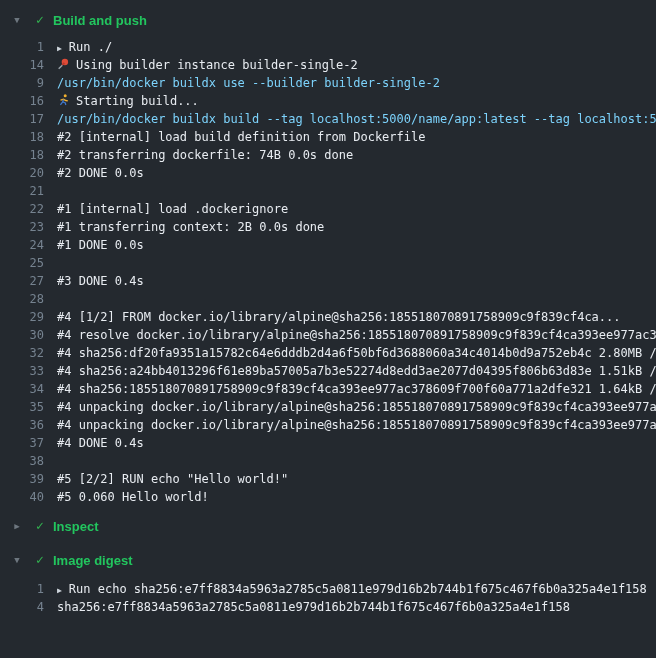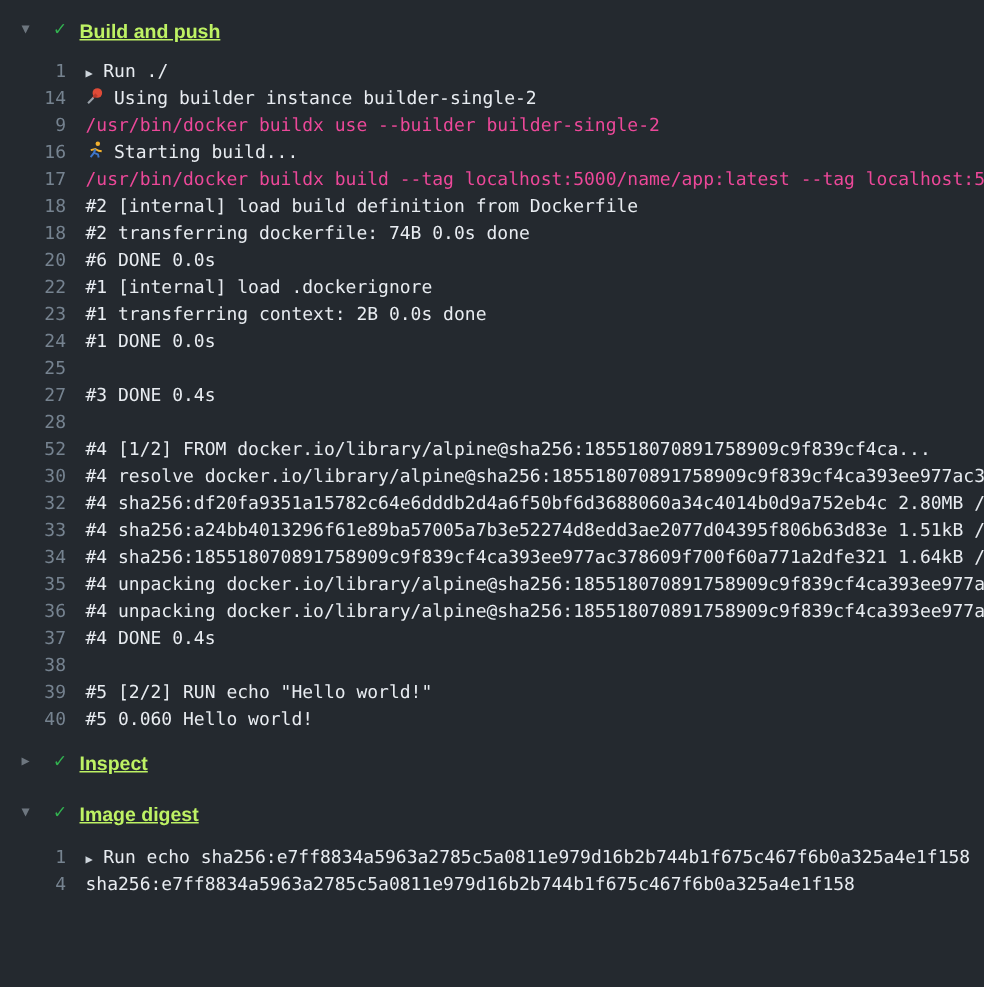--- a/index.html
+++ b/index.html
@@ -5,26 +5,26 @@
   html,body{margin:0;padding:0;background:#24292f;}
   .page{
     width:656px;height:658px;box-sizing:border-box;overflow:hidden;
     background:#24292f;padding-top:8px;
     font-family:"DejaVu Sans Mono","Liberation Mono",monospace;
     font-size:12px;color:#e8ecf1;
   }
   .ghead{display:flex;align-items:center;height:24px;padding-left:6px;cursor:pointer;}
   .caret{flex:0 0 22px;text-align:center;color:#6d767f;font-size:9px;line-height:24px;}
   .check{flex:0 0 24px;text-align:center;color:#32b350;font-size:13px;font-weight:700;line-height:24px;}
-  .gtitle{font-family:"Liberation Sans",sans-serif;font-weight:700;font-size:13px;color:#bef264;margin-left:1px;text-decoration:underline;}
+  .gtitle{font-family:"Liberation Sans",sans-serif;font-weight:700;font-size:13px;color:#22c55e;margin-left:1px;}
   .lines{margin-top:6px;}
   .row{display:flex;height:18px;line-height:18px;overflow:hidden;}
   .lineno{flex:0 0 44px;width:44px;text-align:right;color:#768390;}
   .ltext{margin-left:13px;white-space:pre;color:#e8ecf1;}
-  .ltext.blue{color:#ec4899;}
+  .ltext.blue{color:#7dd3fc;}
   .runcaret{color:#ced5dc;font-size:8px;margin-right:7px;}
   .emoji-ic{display:inline-block;width:13px;margin-right:6px;vertical-align:-1px;}
   #sec-inspect{margin-top:8px;}
   #sec-digest{margin-top:10px;}
   #sec-digest .lines{margin-top:8px;}
 </style>
 </head>
 <body>
 
 <div class="page">
@@ -67,21 +67,25 @@
         <div class="row">
           <span class="lineno">18</span>
           <span class="ltext">#2 [internal] load build definition from Dockerfile</span>
         </div>
         <div class="row">
           <span class="lineno">18</span>
           <span class="ltext">#2 transferring dockerfile: 74B 0.0s done</span>
         </div>
         <div class="row">
           <span class="lineno">20</span>
-          <span class="ltext">#6 DONE 0.0s</span>
+          <span class="ltext">#2 DONE 0.0s</span>
+        </div>
+        <div class="row">
+          <span class="lineno">21</span>
+          <span class="ltext"></span>
         </div>
         <div class="row">
           <span class="lineno">22</span>
           <span class="ltext">#1 [internal] load .dockerignore</span>
         </div>
         <div class="row">
           <span class="lineno">23</span>
           <span class="ltext">#1 transferring context: 2B 0.0s done</span>
         </div>
         <div class="row">
@@ -94,21 +98,21 @@
         </div>
         <div class="row">
           <span class="lineno">27</span>
           <span class="ltext">#3 DONE 0.4s</span>
         </div>
         <div class="row">
           <span class="lineno">28</span>
           <span class="ltext"></span>
         </div>
         <div class="row">
-          <span class="lineno">52</span>
+          <span class="lineno">29</span>
           <span class="ltext">#4 [1/2] FROM docker.io/library/alpine@sha256:185518070891758909c9f839cf4ca...</span>
         </div>
         <div class="row">
           <span class="lineno">30</span>
           <span class="ltext">#4 resolve docker.io/library/alpine@sha256:185518070891758909c9f839cf4ca393ee977ac3</span>
         </div>
         <div class="row">
           <span class="lineno">32</span>
           <span class="ltext">#4 sha256:df20fa9351a15782c64e6dddb2d4a6f50bf6d3688060a34c4014b0d9a752eb4c 2.80MB /</span>
         </div>

